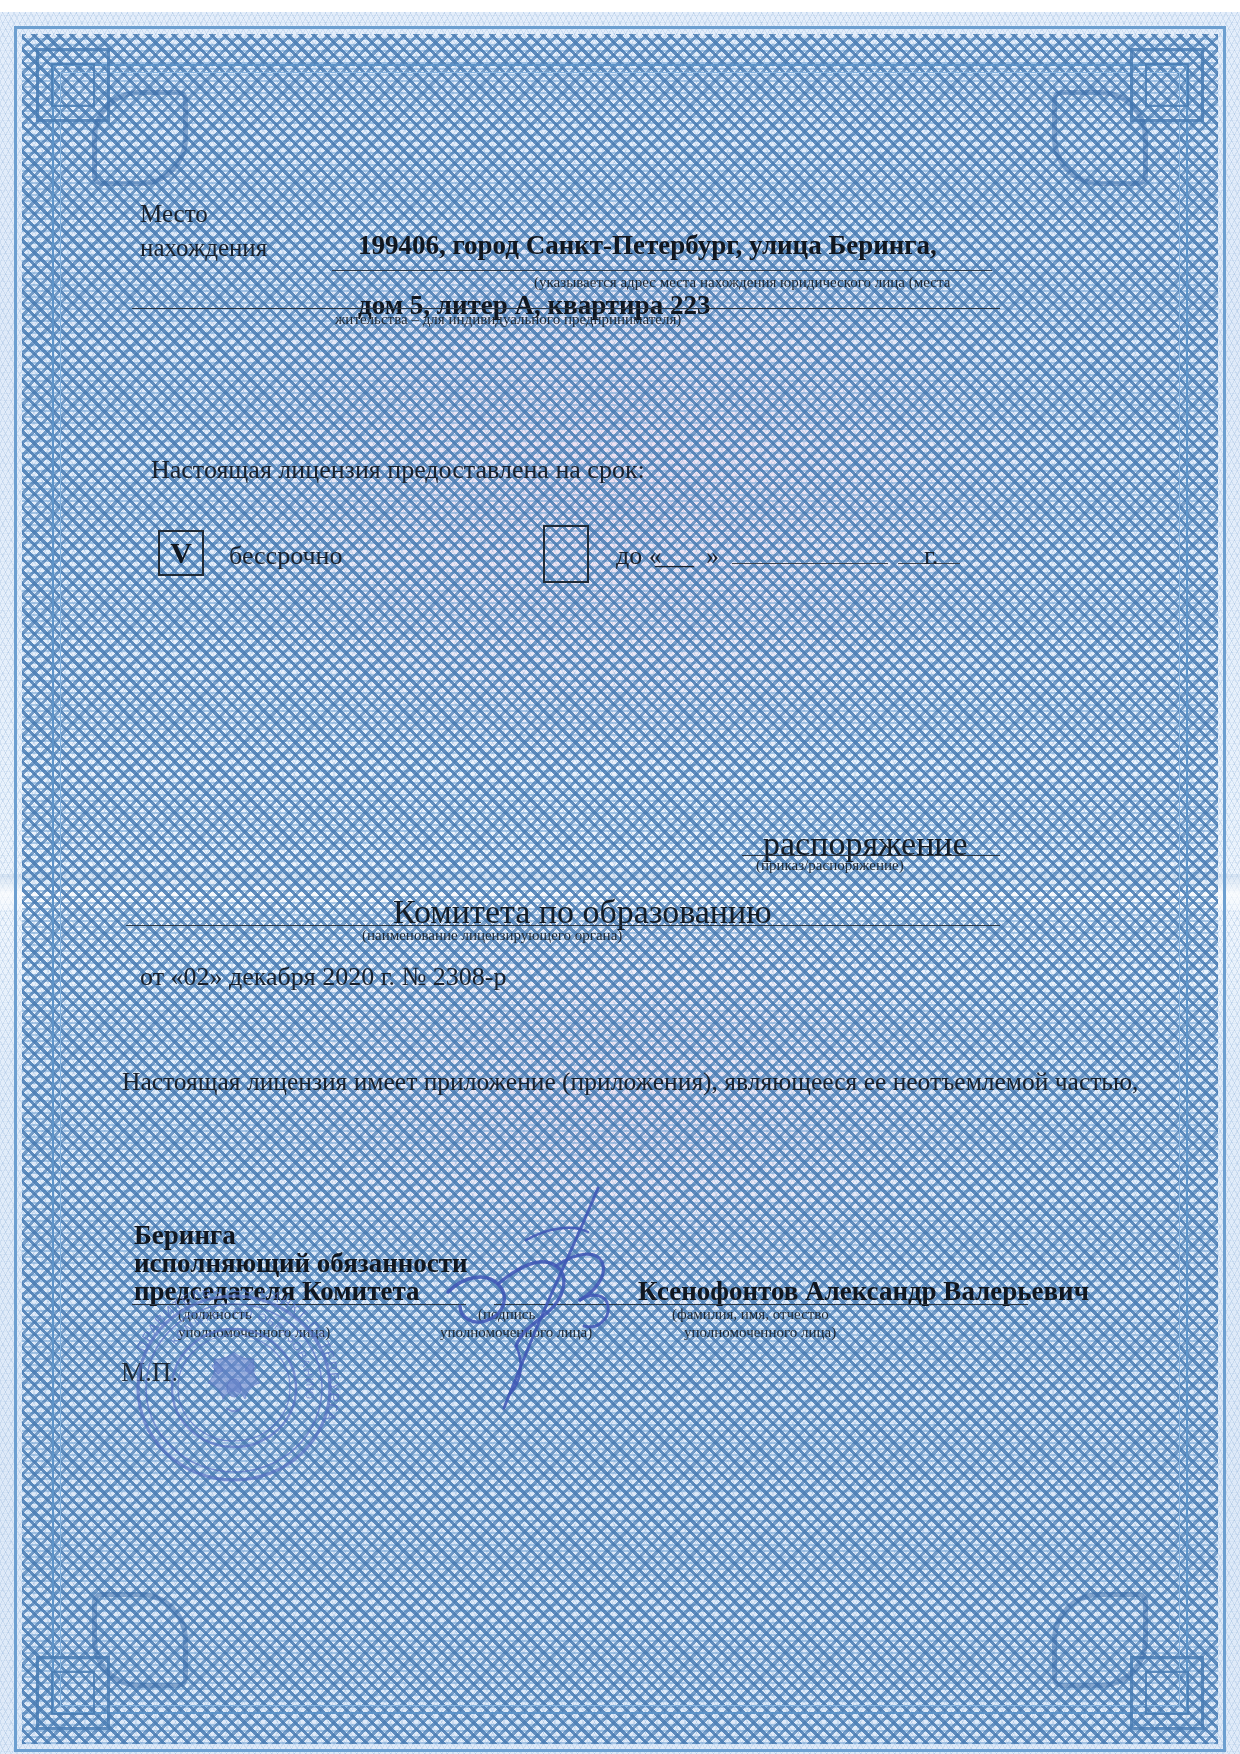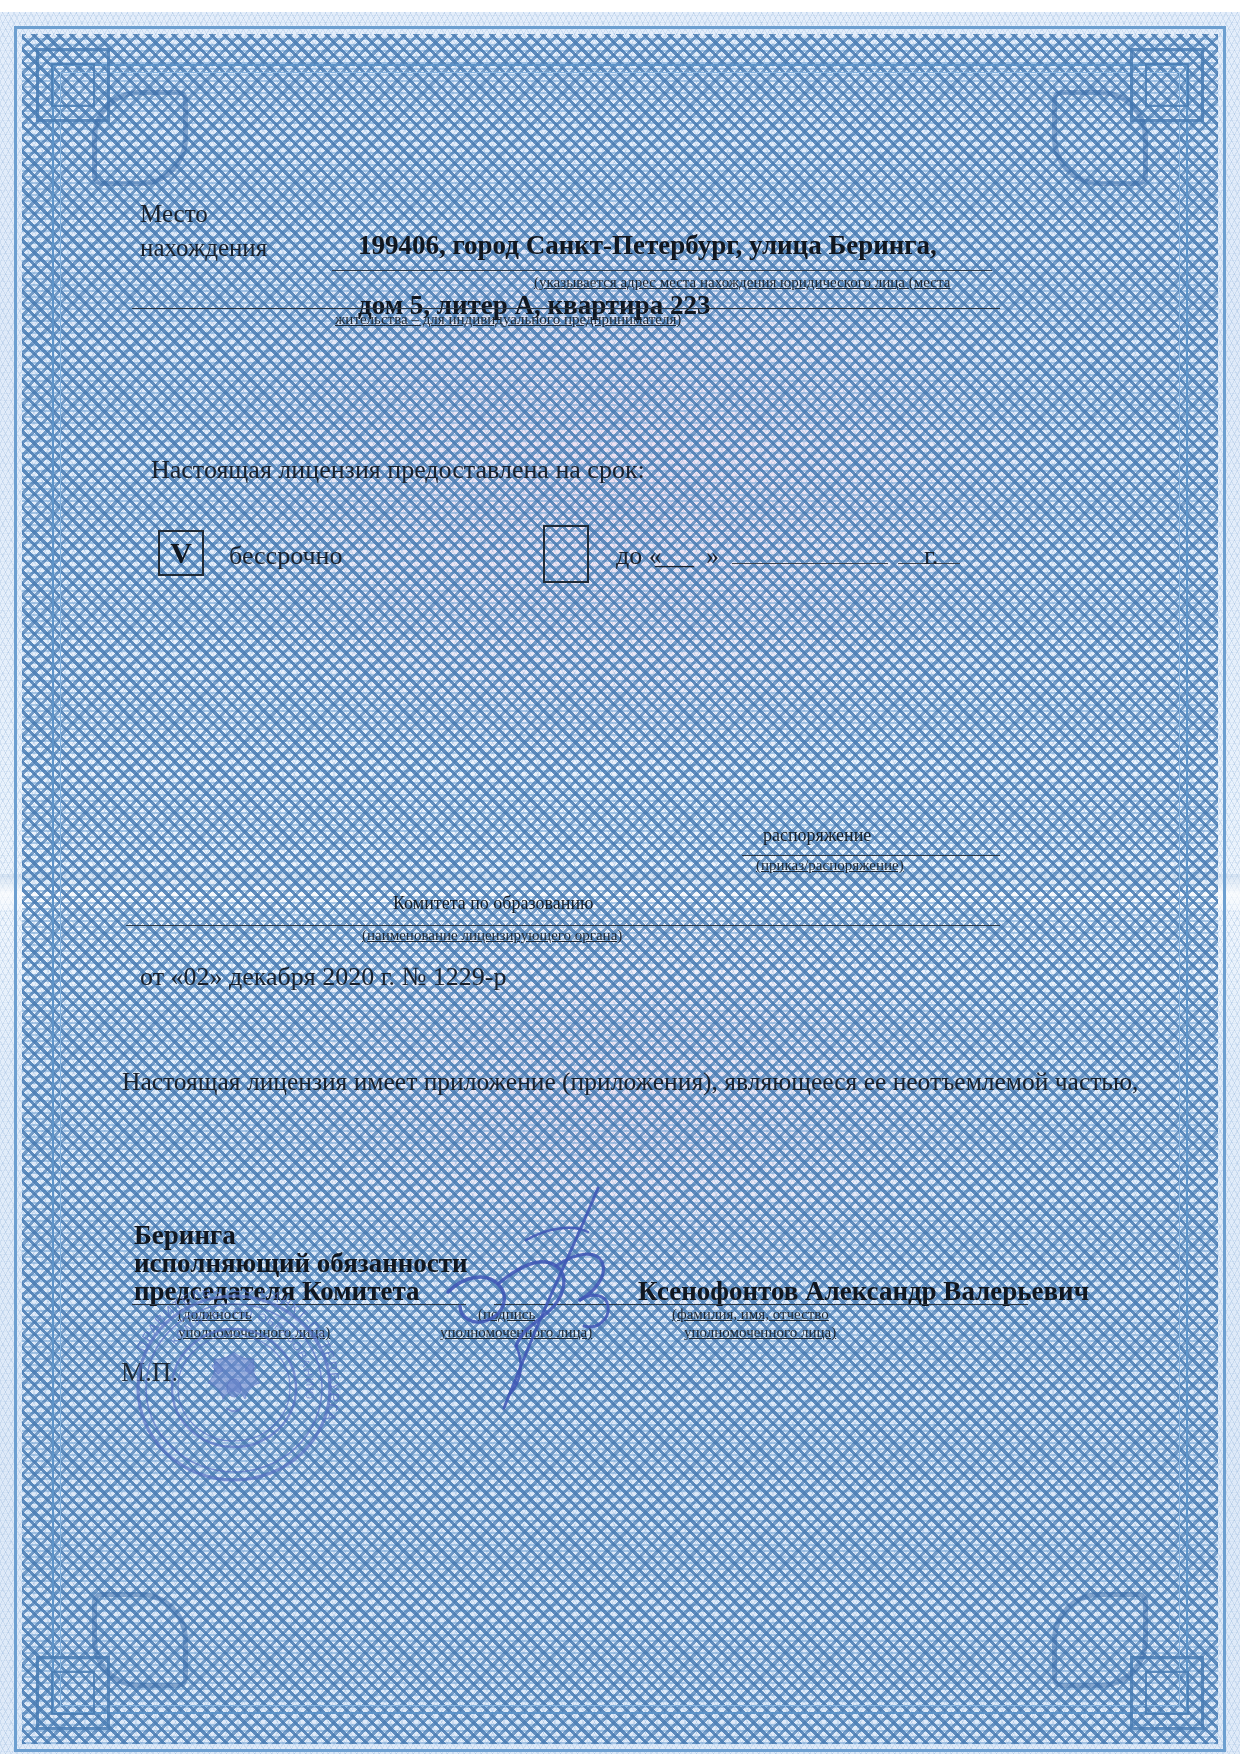--- a/index.html
+++ b/index.html
@@ -123,29 +123,28 @@
     color: #18202c;
     line-height: 34px;
   }
   .filled {
     font-size: 27px;
     font-weight: bold;
     color: #10161f;
     white-space: nowrap;
   }
   .filled-reg {
-    font-size: 18px;
+    font-size: 34px;
     color: #131b25;
     white-space: nowrap;
   }
   .caption {
     font-size: 15px;
     color: #1d2733;
     white-space: nowrap;
-    text-decoration: underline;
   }
   .rule {
     border-bottom: 1.6px solid #2b3643;
     height: 0;
   }
   .rule-thin {
     border-bottom: 1.3px solid #39434f;
     height: 0;
   }
 
@@ -242,21 +241,21 @@
     <div class="abs body-text" style="left:924px; top:529px;">г.</div>
 
     <div class="abs filled-reg" style="left:763px; top:813px;">распоряжение</div>
     <div class="abs rule" style="left:742px; top:843px; width:258px;"></div>
     <div class="abs caption" style="left:756px; top:845px;">(приказ/распоряжение)</div>
 
     <div class="abs filled-reg" style="left:393px; top:881px;">Комитета по образованию</div>
     <div class="abs rule" style="left:126px; top:913px; width:874px;"></div>
     <div class="abs caption" style="left:362px; top:915px;">(наименование лицензирующего органа)</div>
 
-    <div class="abs body-text" style="left:140px; top:950px;">от «02» декабря 2020 г.  № 1229-р</div>
+    <div class="abs body-text" style="left:140px; top:950px;">от «02» декабря 2020 г.  № 2308-р</div>
 
     <div class="abs body-text" style="left:122px; top:1055px; font-size:25.5px;text-align:right;">Настоящая лицензия имеет приложение (приложения), являющееся ее неотъемлемой частью,</div>
 
     <div class="abs filled" style="left:134px; top:1208px;">Беринга</div>
     <div class="abs filled" style="left:134px; top:1236px;">исполняющий обязанности</div>
     <div class="abs filled" style="left:134px; top:1264px;">председателя Комитета</div>
 
     <div class="abs rule" style="left:132px; top:1292px; width:334px;"></div>
     <div class="abs caption" style="left:178px; top:1294px;">(должность</div>
     <div class="abs caption" style="left:178px; top:1312px;">уполномоченного лица)</div>

